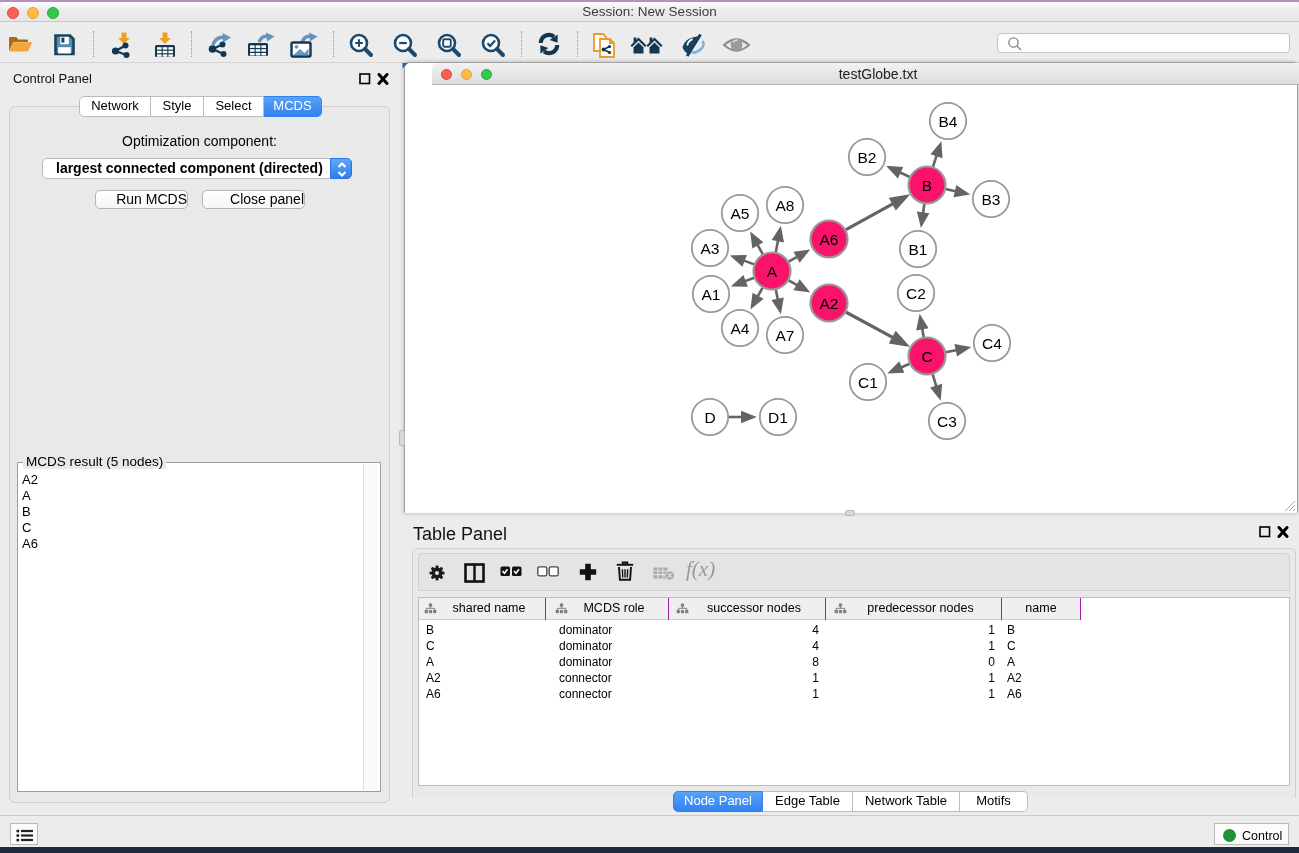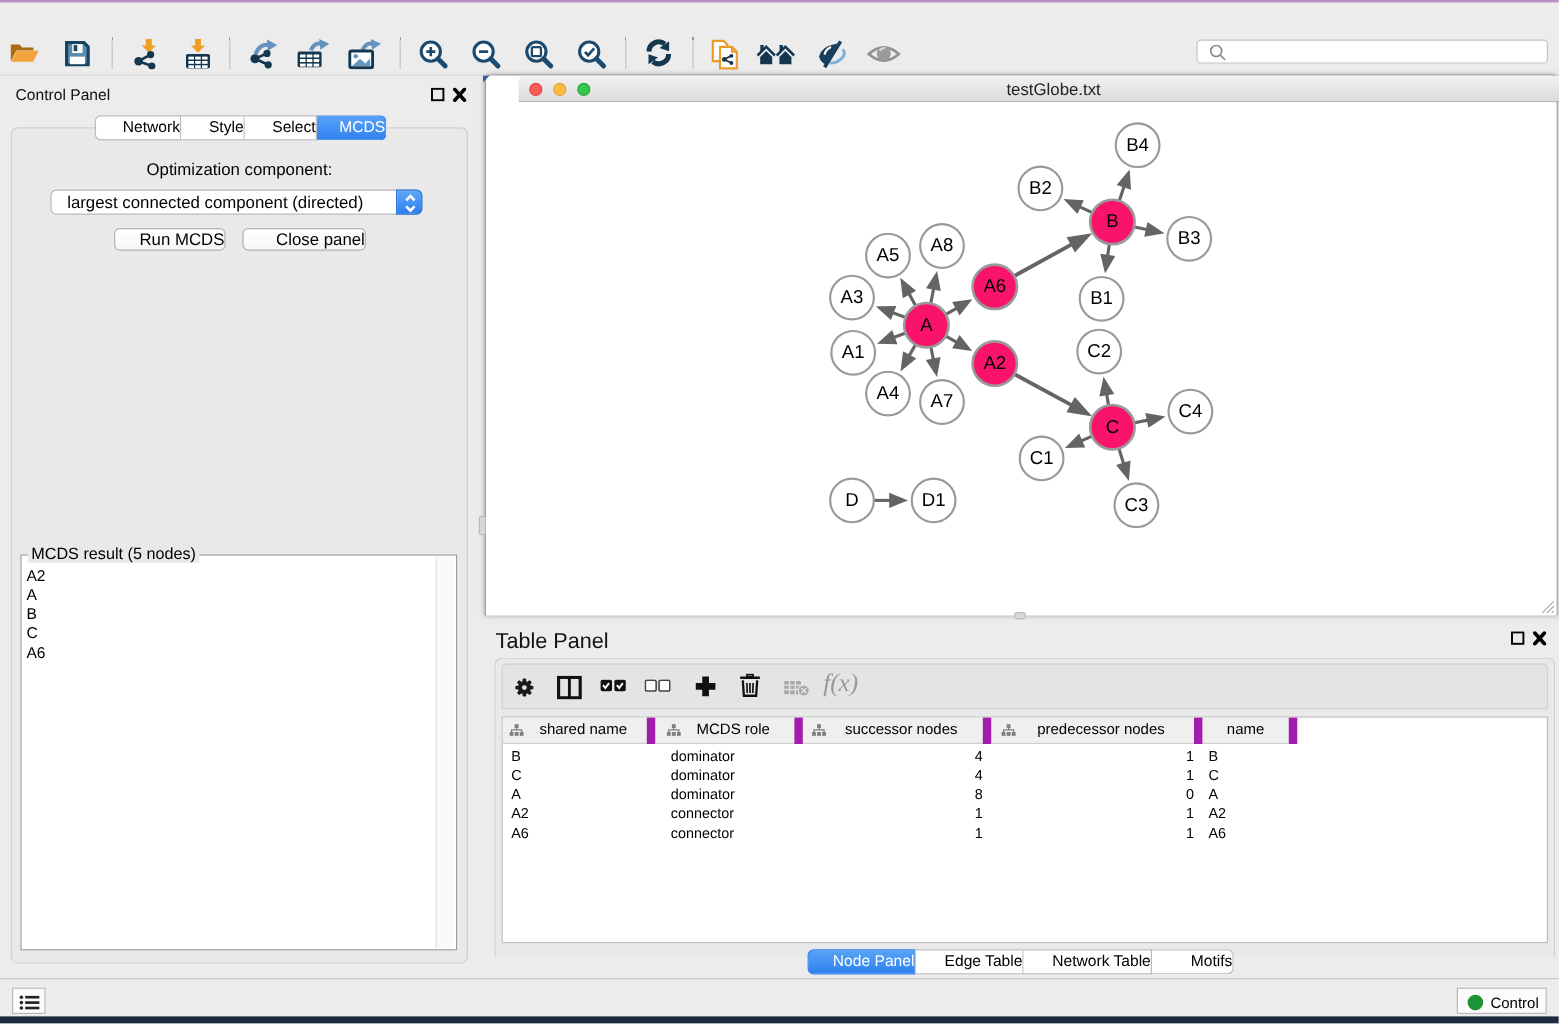--- a/index.html
+++ b/index.html
@@ -20,29 +20,29 @@
 .ticon { position:absolute; top:10px; }
 #searchbox { position:absolute; left:997px; top:11px; width:293px; height:20px; background:#fff;
   border:1px solid #c4c4c4; border-radius:4px; }
 #mainbg { position:absolute; left:0; top:62px; width:1299px; height:753px; background:#ececec; border-top:1px solid #d4d4d4;}
 
 #cp-title { position:absolute; left:13px; top:71px; font-size:13px; color:#111; }
 .panelbtns { position:absolute; }
 #cp-inner { position:absolute; left:9px; top:106px; width:381px; height:697px;
   background:#e9e9e9; border:1px solid #cfcfcf; border-radius:6px; }
 .tabrow { position:absolute; display:flex; }
-.tab { height:21px; line-height:18.5px; font-size:13px; text-align:right; color:#000;
+.tab { height:21px; line-height:18.5px; font-size:13px; text-align:center; color:#000;
   background:#fff; border:1px solid #bcbcbc; border-left:none; padding:0; }
 .tab.first { border-left:1px solid #bcbcbc; border-radius:5px 0 0 5px; }
 .tab.last { border-radius:0 5px 5px 0; }
 .tab.sel { background:linear-gradient(180deg,#57a3f6 0%,#3181f2 100%); color:#fff; border-color:#3181f2; }
 #optlabel { position:absolute; left:9px; top:133px; width:381px; text-align:center; font-size:14px; color:#000; }
 #dropdown { position:absolute; left:42px; top:158px; width:310px; height:21px; background:#fff;
   border:1px solid #b9b9b9; border-radius:5px; }
-#dropdown .dtext { position:absolute; left:13px; top:1px; font-size:14px; color:#000; }
+#dropdown .dtext { position:absolute; left:13px; top:1px; font-size:14px; color:#000;font-weight:bold; }
 #dropdown .dbtn { position:absolute; right:-1px; top:-1px; width:22px; height:21px; border-radius:0 5px 5px 0;
   background:linear-gradient(180deg,#5fa9f7 0%,#2e7df0 100%); border:1px solid #2a74e0; }
 .pushbtn { position:absolute; height:19px; background:linear-gradient(180deg,#ffffff 0%,#f6f6f6 100%);
   border:1px solid #b4b4b4; border-radius:5px; font-size:14px; color:#000; text-align:right; }
 #mcdsbox { position:absolute; left:17px; top:462px; width:364px; height:330px; background:#fff;
   border:1px solid #9d9d9d; }
 #mcdslegend { position:absolute; left:23px; top:454px; background:#e9e9e9; padding:0 3px; font-size:13.5px; color:#000; }
 #mcdslist { position:absolute; left:22px; top:472px; font-size:13px; color:#000; line-height:16px; }
 #mcdssb { position:absolute; left:363px; top:464px; width:15px; height:326px; background:#fafafa; border-left:1px solid #e0e0e0; }
 
@@ -60,36 +60,42 @@
 #bothandle { position:absolute; left:845px; top:510px; width:10px; height:6px; background:#d8d8d8;
   border:1px solid #bbb; border-radius:2px; }
 
 #tp-title { position:absolute; left:413px; top:524px; font-size:18px; color:#111; }
 #tp-inner { position:absolute; left:412px; top:548px; width:884px; height:250px;
   background:#e9e9e9; border:1px solid #cfcfcf; border-radius:6px 6px 0 0; border-bottom:none;}
 #tp-toolbar { position:absolute; left:418px; top:553px; width:872px; height:38px;
   background:#e4e4e4; border:1px solid #d0d0d0; border-radius:4px 4px 0 0; }
 #tbl { position:absolute; left:418px; top:597px; width:872px; height:189px; background:#fff; border:1px solid #bdbdbd; }
 #tbl-header { position:absolute; left:0; top:0; width:662px; height:22px; background:#efefef; border-bottom:1px solid #cfcfcf; border-right:1px solid #cfcfcf; }
-.th { position:absolute; top:0; height:22px; border-right:7px solid #a21caf; font-size:12.5px; color:#000; }
+.th { position:absolute; top:0; height:22px; border-right:1px solid #a21caf; font-size:12.5px; color:#000; }
 .th .lbl { position:absolute; top:3px; width:100%; text-align:center; }
 .td { position:absolute; font-size:12px; color:#000; height:16px; }
 
 
 #statusbar { position:absolute; left:0; top:815px; width:1299px; height:32px; background:#ececec; border-top:1px solid #c9c9c9; }
 #listbtn { position:absolute; left:10px; top:7px; width:28px; height:22px; background:#fbfbfb; border:1px solid #b9b9b9; }
 #membtn { position:absolute; right:10px; top:7px; width:75px; height:22px; background:#fbfbfb; border:1px solid #b9b9b9;
   font-size:12.5px; color:#000; }
 #botstrip { position:absolute; left:0; top:847px; width:1299px; height:6px; background:#1d2b3d; }
 </style>
 </head>
 <body>
 <div id="app">
 <div id="mainbg"></div>
 <div id="topstrip"></div>
+<div id="titlebar">
+  <div class="tl red" style="left:7px"></div>
+  <div class="tl yel" style="left:27px"></div>
+  <div class="tl grn" style="left:47px"></div>
+  <div id="title">Session: New Session</div>
+</div>
 <div id="toolbar">
   <div class="tsep" style="left:93px"></div>
   <div class="tsep" style="left:191px"></div>
   <div class="tsep" style="left:333px"></div>
   <div class="tsep" style="left:521px"></div>
   <div class="tsep" style="left:577px"></div>
   <svg class="ticon" style="left:7px" width="27" height="26" viewBox="0 0 27 26">
     <path d="M2,19 V6.2 Q2,5 3.2,5 h6 l2.2,2.6 h8.4 Q21,7.6 21,8.8 V10 H6.6 Z" fill="#a96c10"></path>
     <path d="M2.2,19.5 L6.8,10.3 H25.3 L20.7,19.5 Z" fill="#f3a43e"></path>
   </svg>

